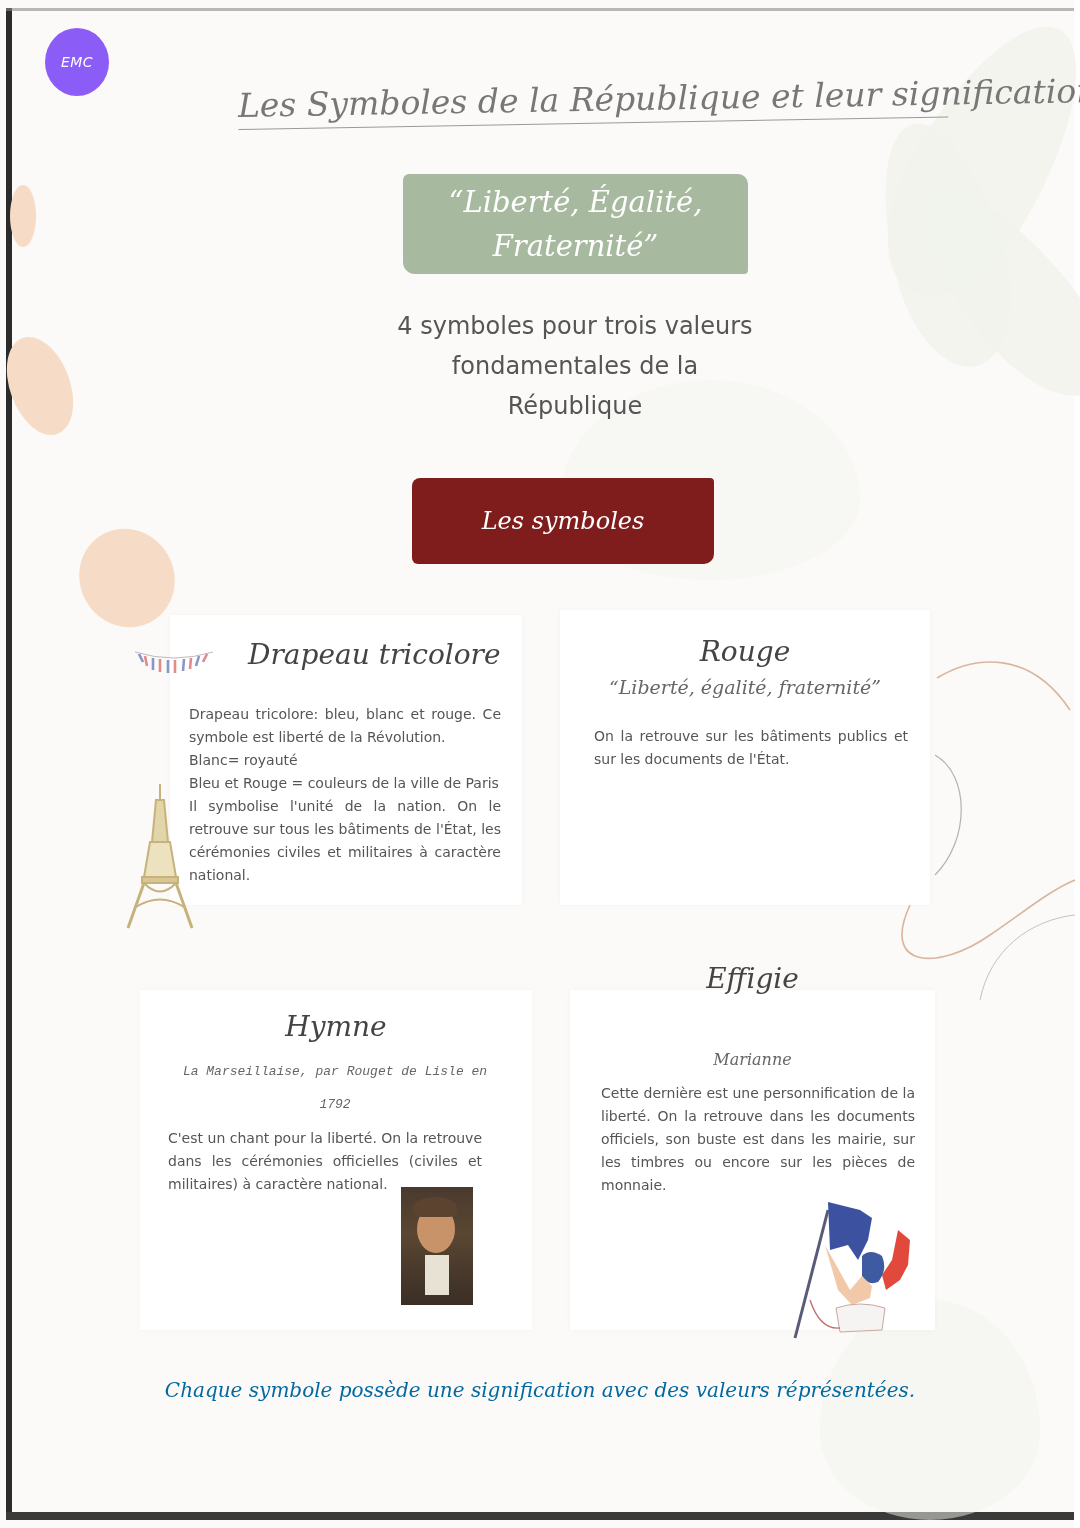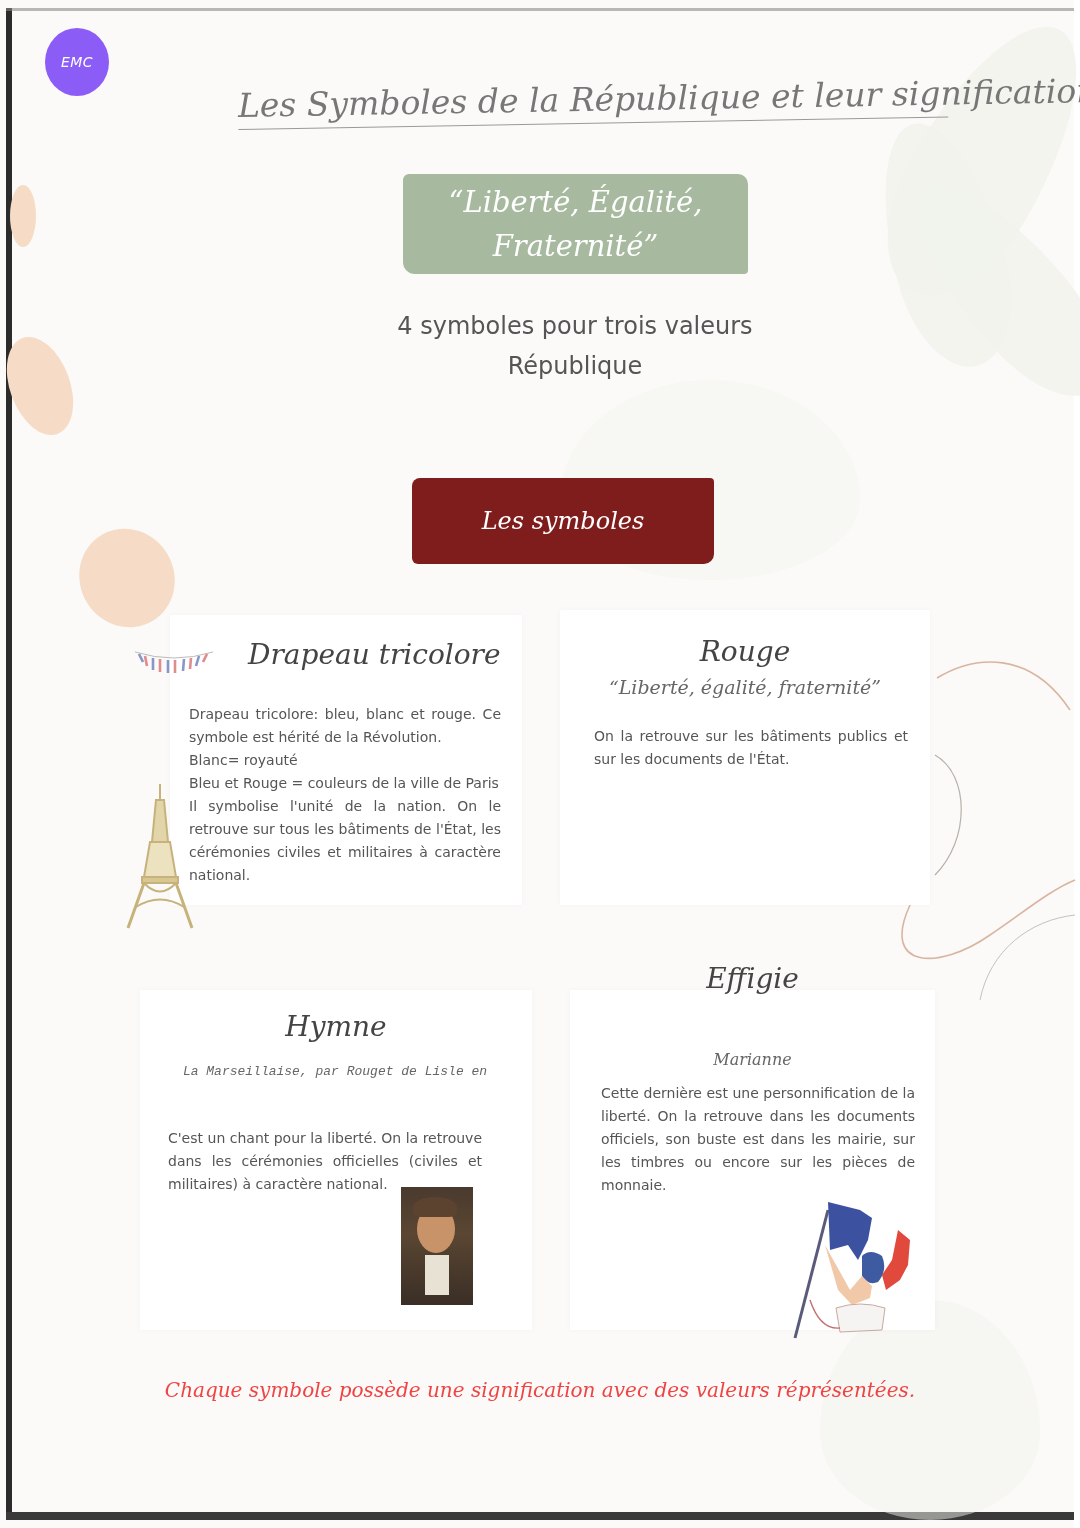--- a/index.html
+++ b/index.html
@@ -44,21 +44,21 @@
     color:#fff; font-family:"DejaVu Serif", serif; font-style:italic; font-size:24px;
     display:flex; align-items:center; justify-content:center;
   }
   .card { position:absolute; background:#fff; box-shadow:0 0 6px rgba(0,0,0,.03); }
   .card-title { position:absolute; font-family:"DejaVu Serif", serif; font-style:italic; color:#444; font-size:28px; }
   .card-sub { position:absolute; font-family:"DejaVu Serif", serif; font-style:italic; color:#666; text-align:center; }
   .card-text { position:absolute; font-size:14px; line-height:23px; color:#555; text-align:justify; }
 
   .footer {
     position:absolute; left:0; width:1080px; top:1378px; text-align:center;
-    font-family:"DejaVu Serif", serif; font-style:italic; font-size:20px; color:#ef4444;
+    font-family:"DejaVu Serif", serif; font-style:italic; font-size:20px; color:#0369a1;
   }
 </style>
 </head>
 <body>
 
 <div class="scan-left"></div>
 <div class="scan-top"></div>
 <div class="scan-bottom"></div>
 <div class="scan-right"></div>
 
@@ -81,20 +81,21 @@
 
 <div class="badge">EMC</div>
 <div class="title">Les Symboles de la République et leur signification</div>
 
 <div class="motto-box">
   <span style="display:block;width:290px;">“Liberté, Égalité, Fraternité”</span>
 </div>
 
 <div class="subtitle">
   <div>4 symboles pour trois valeurs</div>
+  <div>fondamentales de la</div>
   <div>République</div>
 </div>
 
 <div class="section-box">
   <span>Les symboles</span>
 </div>
 
 <div class="card" style="left:170px;top:615px;width:352px;height:290px;"></div>
 <svg style="position:absolute;left:133px;top:648px;" width="82" height="30" viewBox="0 0 82 30">
   <path d="M2 4 Q 41 16 80 4" stroke="#bbb" stroke-width="1" fill="none"></path>
@@ -106,21 +107,21 @@
     <line x1="35" y1="12" x2="35" y2="25" stroke="#8896c9"></line>
       <line x1="42" y1="12" x2="42" y2="25" stroke="#e08c8c"></line>
     <line x1="51" y1="11" x2="50" y2="23" stroke="#8896c9"></line>
       <line x1="58" y1="10" x2="57" y2="21" stroke="#e08c8c"></line>
     <line x1="66" y1="8" x2="63" y2="18" stroke="#8896c9"></line>
       <line x1="74" y1="6" x2="70" y2="14" stroke="#e08c8c"></line>
   </g>
 </svg>
 <div class="card-title" style="left:248px;top:638px;">Drapeau tricolore</div>
 <div class="card-text" style="left:189px;top:703px;width:312px;">
-  <div>Drapeau tricolore: bleu, blanc et rouge. Ce symbole est hérité de la Révolution.</div>
+  <div>Drapeau tricolore: bleu, blanc et rouge. Ce symbole est liberté de la Révolution.</div>
   <div>Blanc= royauté</div>
   <div>Bleu et Rouge = couleurs de la ville de Paris</div>
   <div>Il symbolise l'unité de la nation. On le retrouve sur tous les bâtiments de l'État, les cérémonies civiles et militaires à caractère national.</div>
 </div>
 <svg style="position:absolute;left:124px;top:782px;" width="72" height="150" viewBox="0 0 72 150">
   <g fill="none" stroke="#c6b27a" stroke-width="2">
     <line x1="36" y1="2" x2="36" y2="18"></line>
     <path d="M32 18 L40 18 L44 60 L28 60 Z" fill="#e2d5aa"></path>
     <path d="M26 60 L46 60 L52 95 L20 95 Z" fill="#ece2c0"></path>
     <rect x="18" y="95" width="36" height="6" fill="#d8c792"></rect>
@@ -132,20 +133,21 @@
 
 <div class="card" style="left:560px;top:610px;width:370px;height:295px;"></div>
 <div class="card-title" style="left:560px;top:635px;width:370px;text-align:center;">Rouge</div>
 <div class="card-sub" style="left:560px;top:676px;width:370px;font-size:19px;">“Liberté, égalité, fraternité”</div>
 <div class="card-text" style="left:594px;top:725px;width:314px;">On la retrouve sur les bâtiments publics et sur les documents de l'État.</div>
 
 <div class="card" style="left:140px;top:990px;width:392px;height:340px;"></div>
 <div class="card-title" style="left:140px;top:1010px;width:392px;text-align:center;">Hymne</div>
 <div class="card-sub" style="left:160px;top:1055px;width:350px;font-size:13px;line-height:33px;font-family:Liberation Mono, monospace;">
   <div>La Marseillaise, par Rouget de Lisle en</div>
+  <div>1792</div>
 </div>
 <div class="card-text" style="left:168px;top:1127px;width:314px;">C'est un chant pour la liberté. On la retrouve dans les cérémonies officielles (civiles et militaires) à caractère national.</div>
 <div style="position:absolute;left:401px;top:1187px;width:72px;height:118px;background:linear-gradient(180deg,#4a3a2e 0%,#5a4632 40%,#3a2e26 100%);">
   <div style="position:absolute;left:16px;top:18px;width:38px;height:48px;border-radius:50%;background:#c9936a;"></div>
   <div style="position:absolute;left:12px;top:10px;width:44px;height:20px;border-radius:50% 50% 20% 20%;background:#5b4330;"></div>
   <div style="position:absolute;left:24px;top:68px;width:24px;height:40px;background:#e8e2d4;"></div>
 </div>
 
 <div class="card" style="left:570px;top:990px;width:365px;height:340px;"></div>
 <div class="card-title" style="left:570px;top:962px;width:365px;text-align:center;">Effigie</div>

